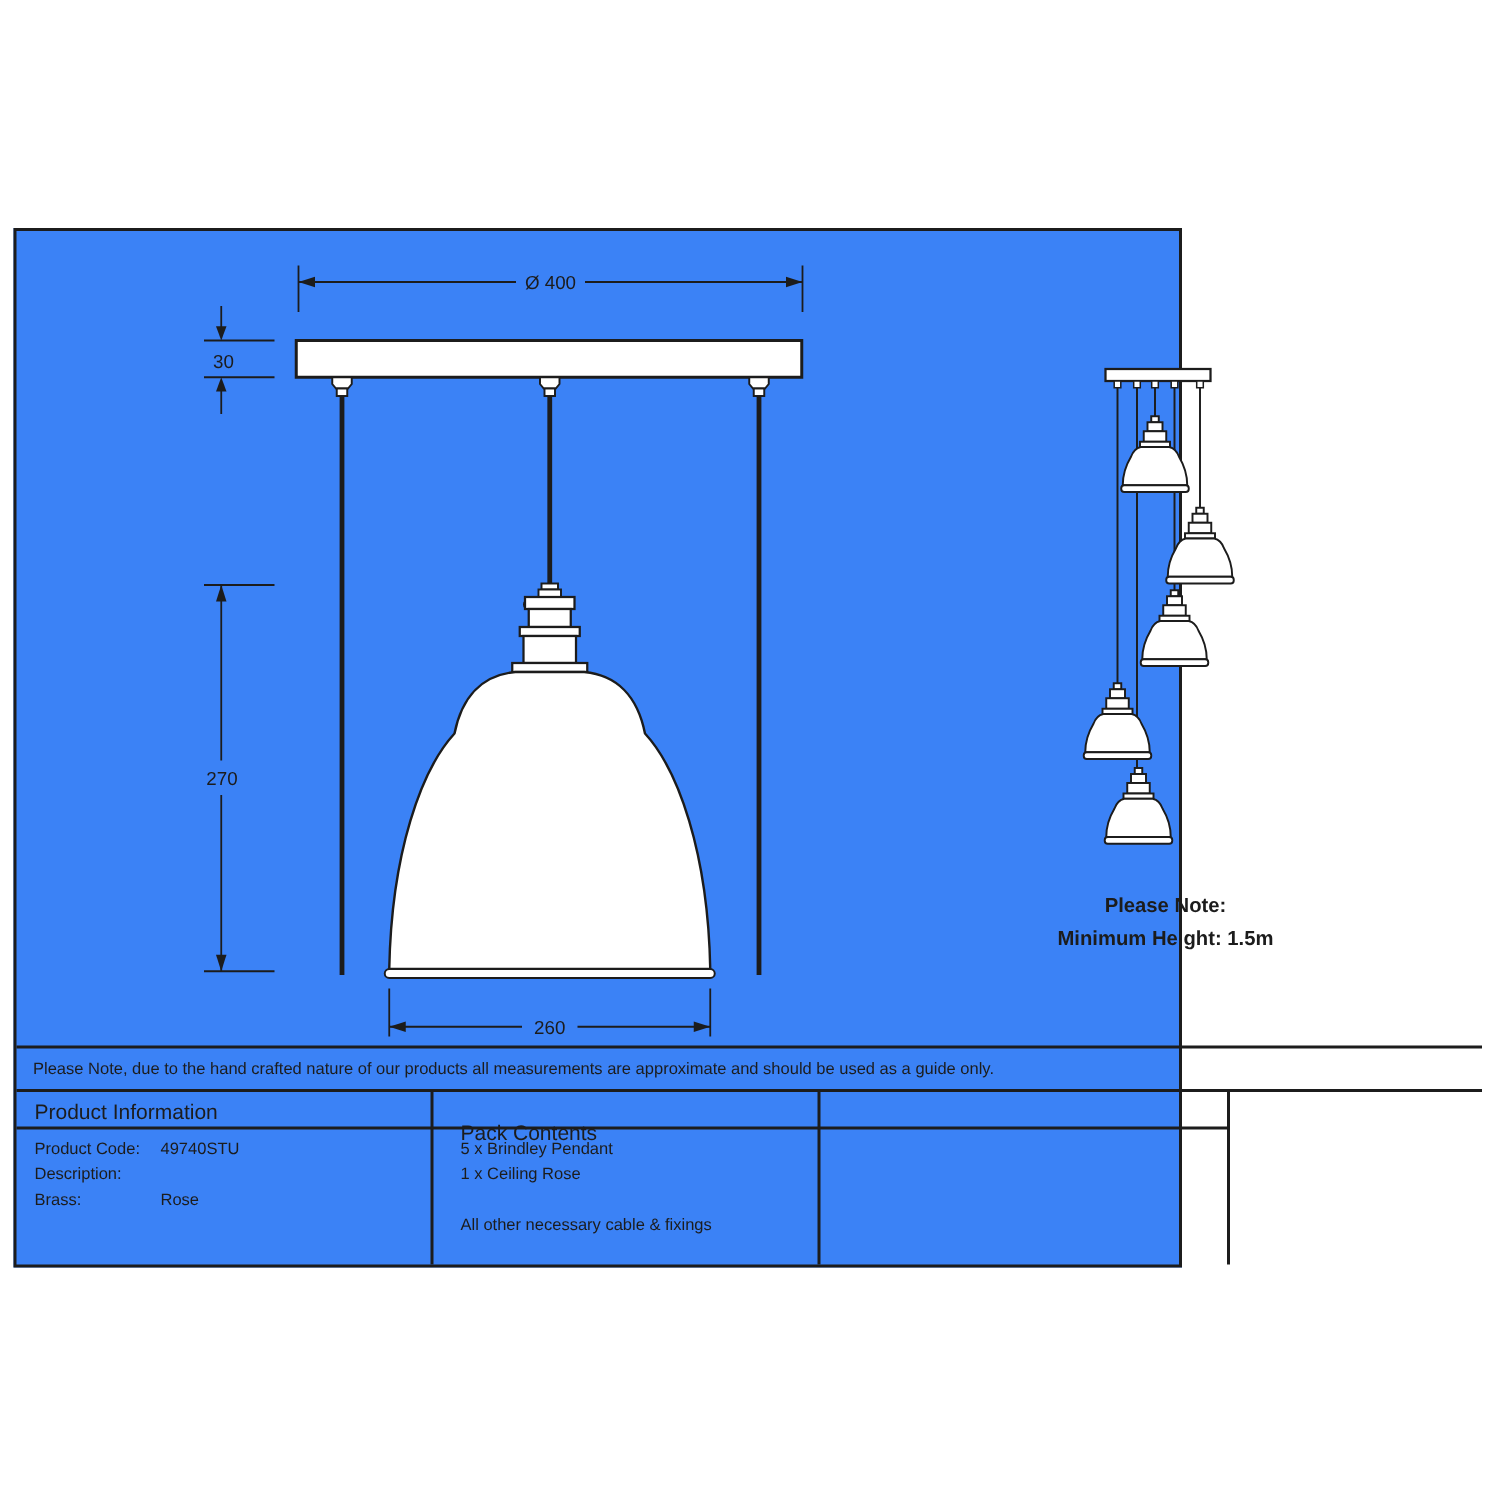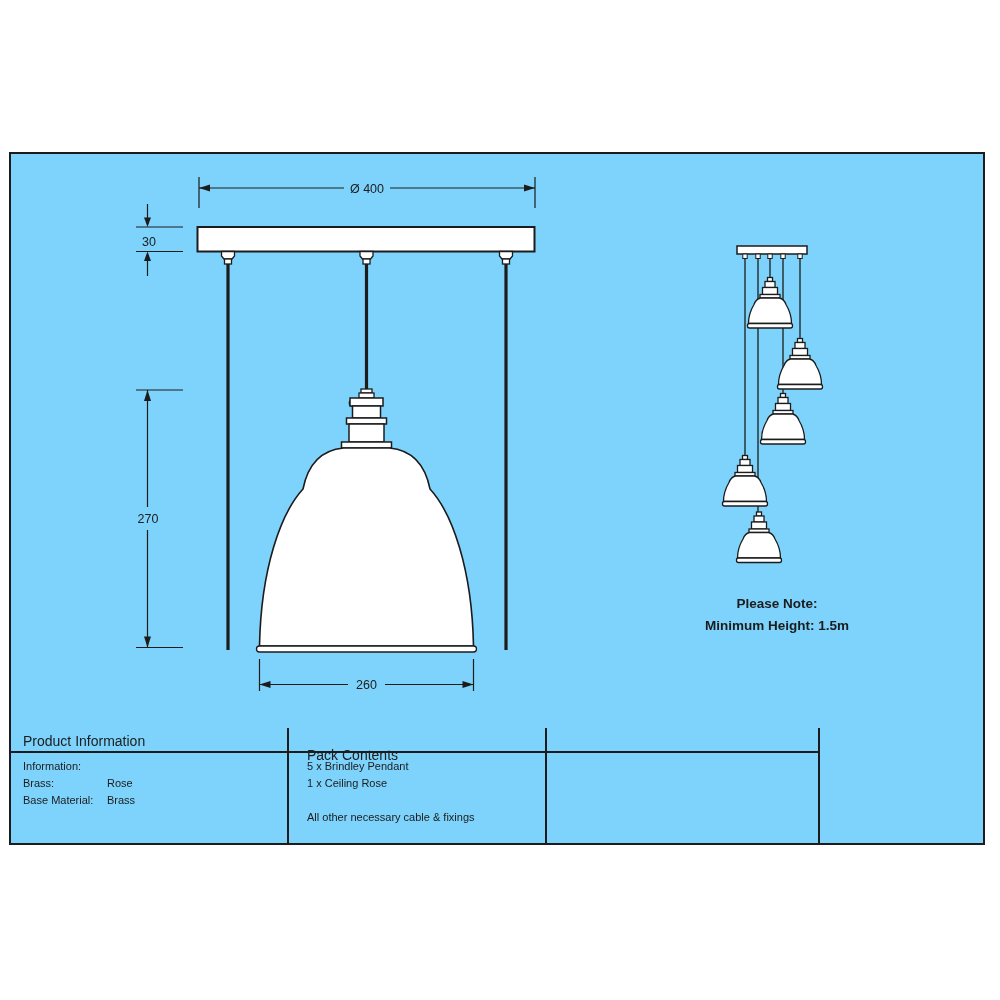--- a/index.html
+++ b/index.html
@@ -2,22 +2,22 @@
 <html><head>
 <meta charset="utf-8">
 <style>
   html,body{margin:0;padding:0;}
   body{
     width:1000px;height:1000px;position:relative;background:#ffffff;
     font-family:"Liberation Sans",sans-serif;color:#1c1c1c;
     -webkit-font-smoothing:antialiased;
   }
   .frame{
-    position:absolute;left:9px;top:152px;width:976px;height:693px;
-    border:2px solid #1c1c1c;box-sizing:border-box;background:#7dd3fc;
+    position:absolute;left:9px;top:152px;width:779px;height:693px;
+    border:2px solid #1c1c1c;box-sizing:border-box;background:#3b82f6;
   }
   .drawing-svg{position:absolute;left:0;top:0;}
   svg text{font-family:"Liberation Sans",sans-serif;fill:#1c1c1c;}
   .dim-text{font-size:12.5px;}
   .note-text{font-size:13.5px;font-weight:600;}
 
   .disclaimer-bar{
     position:absolute;left:0;top:543px;width:977px;height:31px;
     border-top:2px solid #1c1c1c;border-bottom:2px solid #1c1c1c;
     box-sizing:border-box;display:flex;align-items:center;
@@ -145,41 +145,44 @@
       <use href="#mp" transform="translate(800,338.5)"></use>
       <use href="#mp" transform="translate(783,393.5)"></use>
       <use href="#mp" transform="translate(745,455.5)"></use>
       <use href="#mp" transform="translate(759,512)"></use>
     </g>
 
     <text class="note-text" x="777" y="608" text-anchor="middle">Please Note:</text>
     <text class="note-text" x="777" y="630" text-anchor="middle">Minimum Height: 1.5m</text>
   </svg>
 
+  <div class="disclaimer-bar">
+    <span>Please Note, due to the hand crafted nature of our products all measurements are approximate and should be used as a guide only.</span>
+  </div>
 
   <div class="spec-table">
     <div class="vdiv d1"></div>
     <div class="vdiv d2"></div>
     <div class="vdiv d3"></div>
     <div class="header-underline"></div>
 
     <div class="th c1">Product Information</div>
     <div class="th c2">Pack Contents</div>
 
     <div class="cell-body c1">
       <div class="kv">
-        <span class="k">Information:</span>
+        <span class="k">Product Code:</span>
+        <span class="v">49740STU</span>
+      </div>
+      <div class="kv">
+        <span class="k">Description:</span>
       </div>
       <div class="kv">
         <span class="k">Brass:</span>
         <span class="v">Rose</span>
-      </div>
-      <div class="kv">
-        <span class="k">Base Material:</span>
-        <span class="v">Brass</span>
       </div>
     </div>
 
     <div class="cell-body c2">5 x Brindley Pendant
 1 x Ceiling Rose
 
 All other necessary cable &amp; fixings</div>
 
   </div>
 

